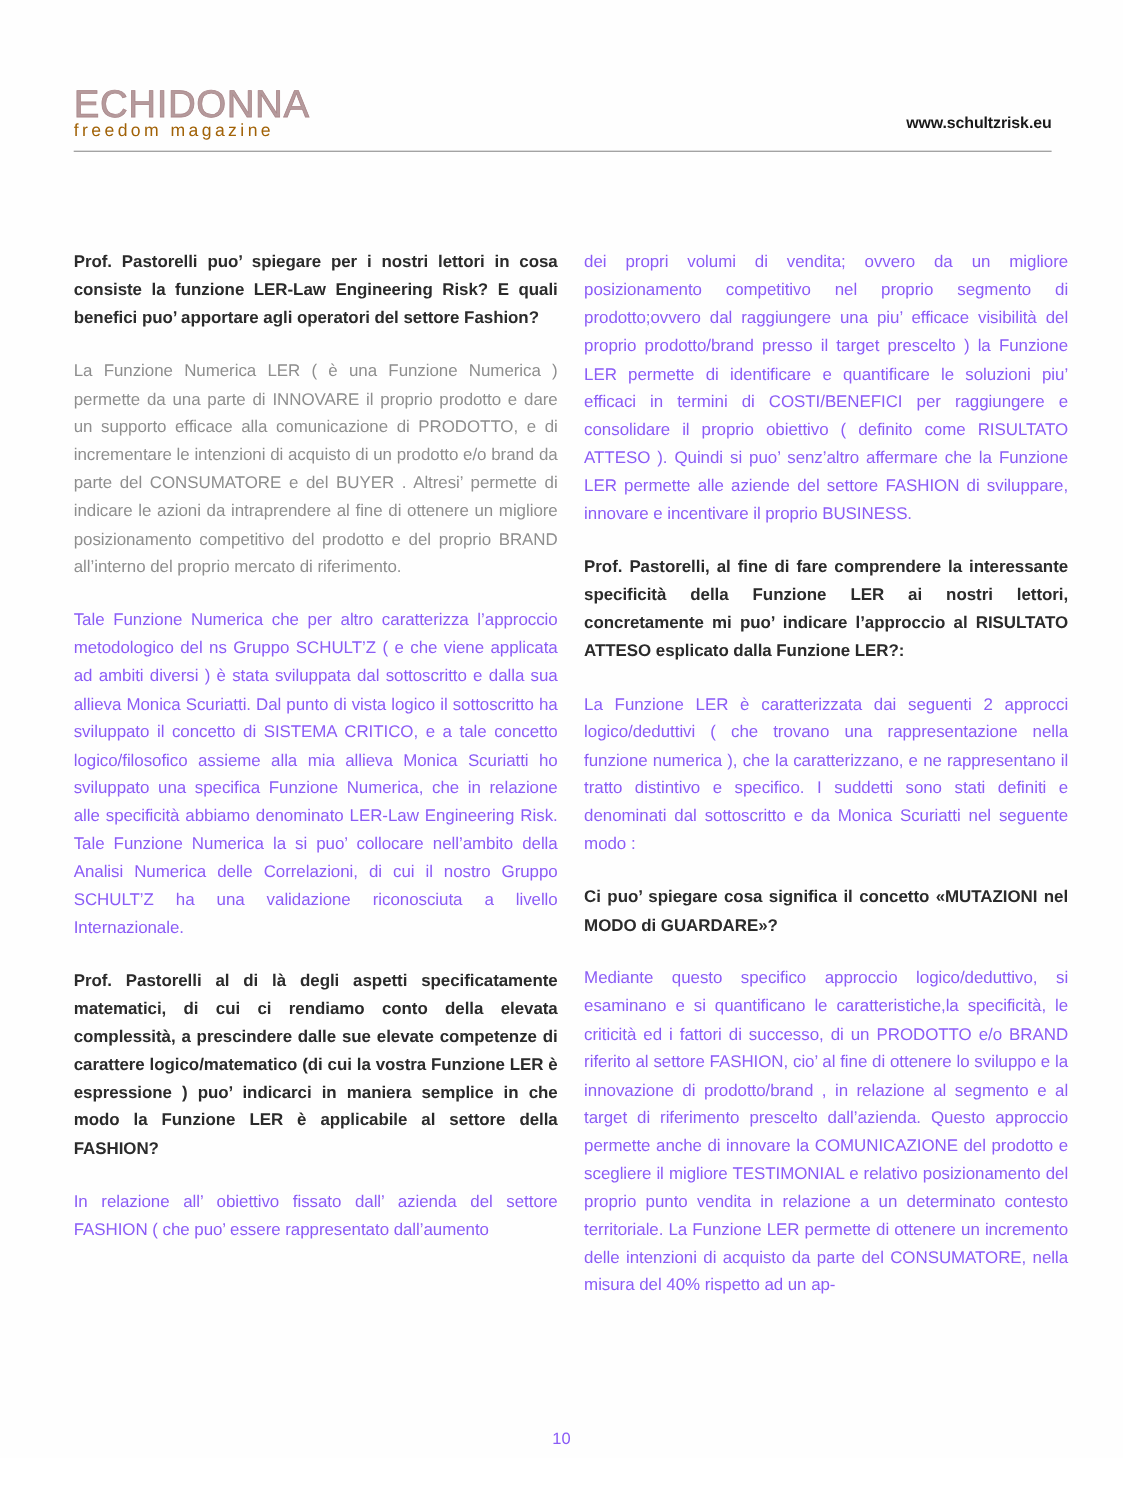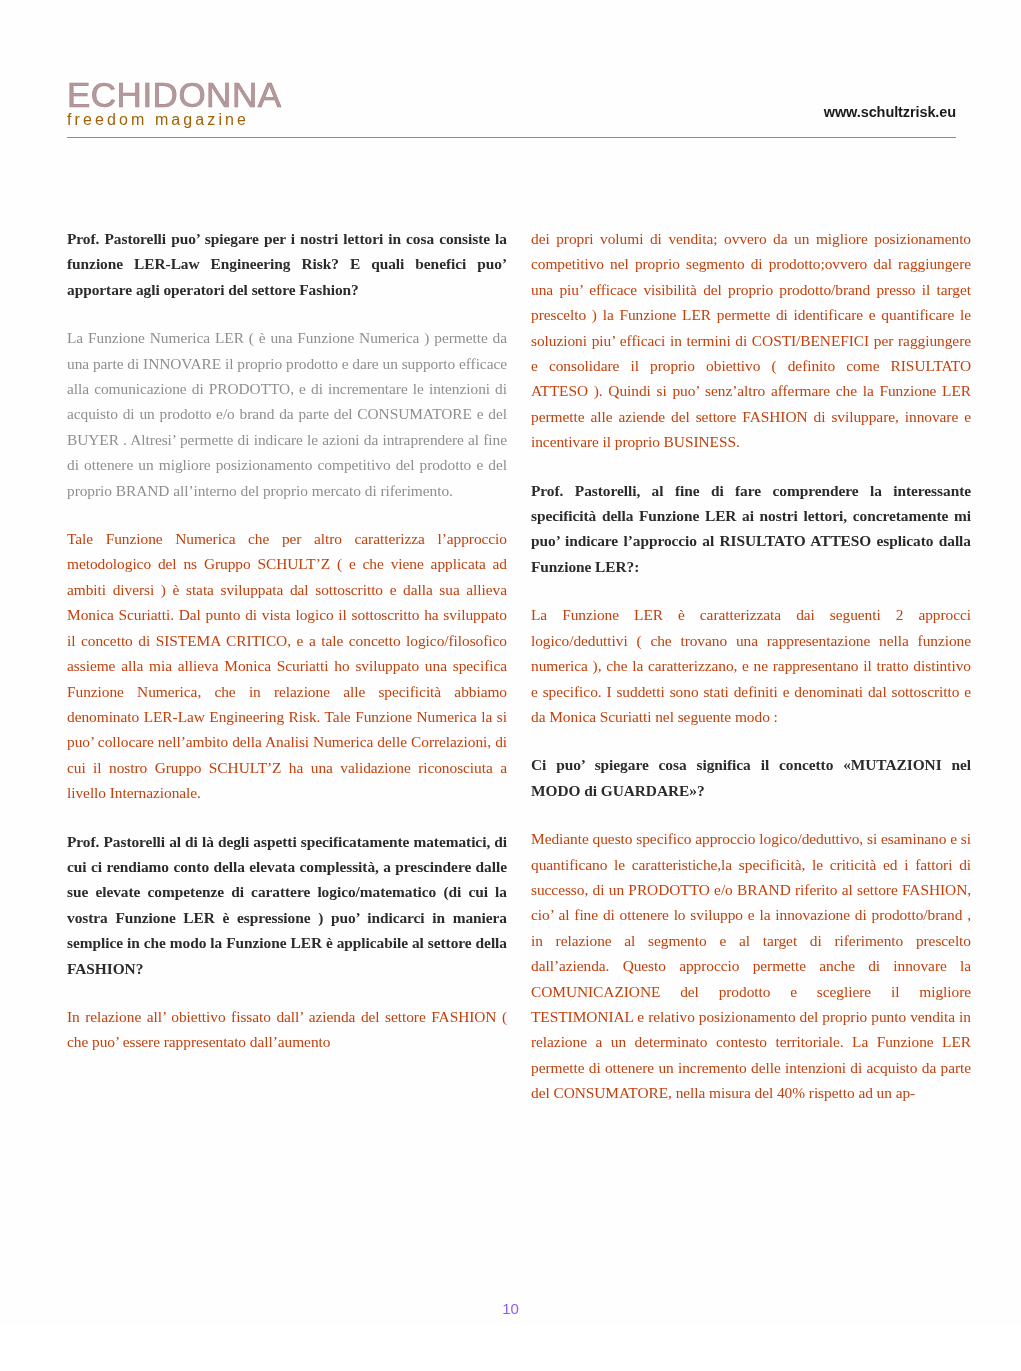--- a/index.html
+++ b/index.html
@@ -73,21 +73,20 @@
     width: 889px;
     height: 1px;
     background: #8d8d8d;
   }
 
   
   .col {
     position: absolute;
     top: 226px;
     width: 440px;
-    font-family: Liberation Serif, serif;
   }
   .col-left  { left: 67px; }
   .col-right { left: 531px; }
 
   p.para {
     margin: 0 0 23px 0;
     text-align: justify;
     font-size: 15.4px;
     line-height: 25.4px;
     letter-spacing: -0.05px;
@@ -97,21 +96,21 @@
   
   .q {            
     color: #2b2b2b;
     font-weight: bold;
   }
   .a-light {      
     color: #8e8e8e;
     font-weight: 400;
   }
   .a-dark {       
-    color: #c2410c;
+    color: #8b5cf6;
     font-weight: 400;
   }
 
   
   .section-head {
     margin: 30px 0 21px 0;
   }
   .section-title {
     font-size: 24.5px;
     font-weight: bold;

